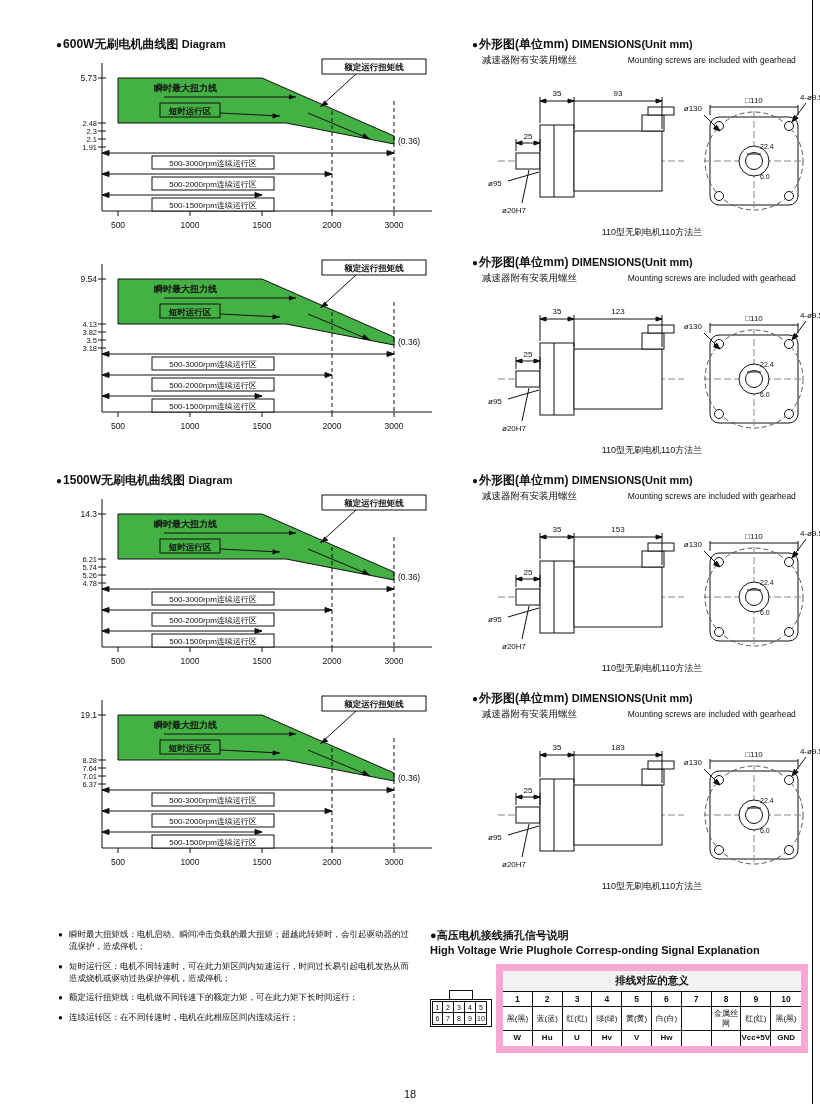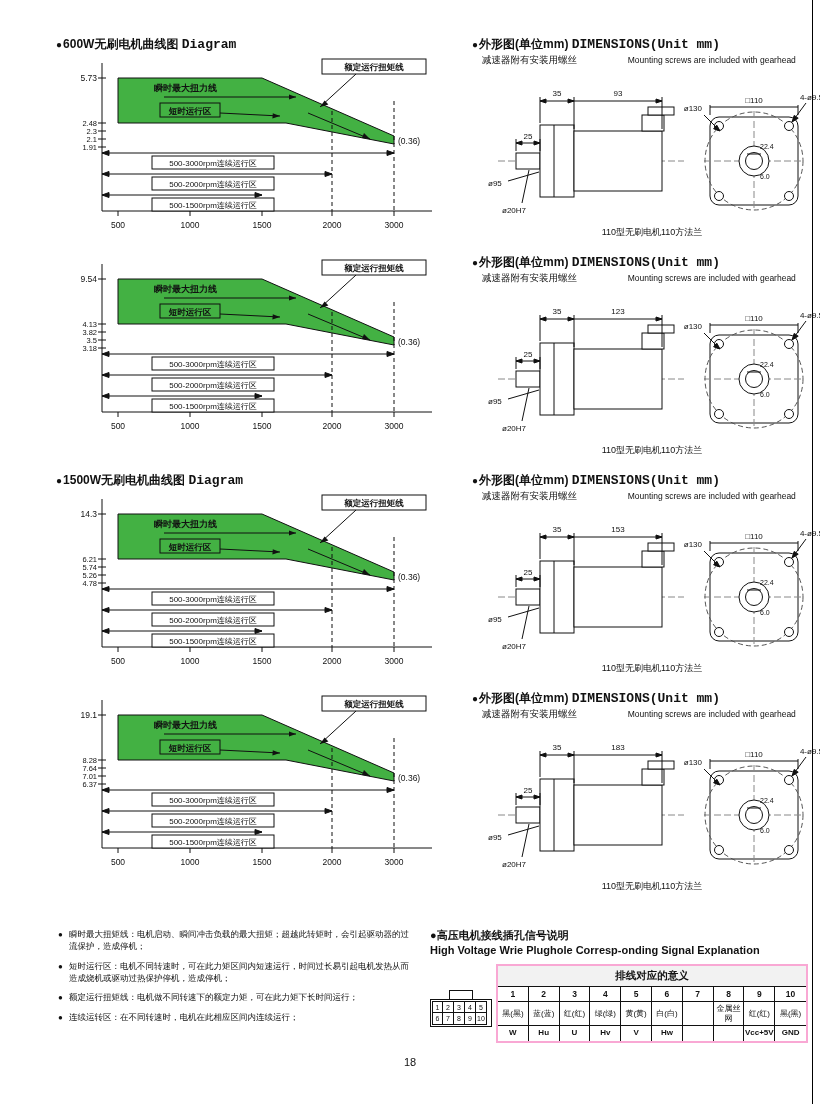--- a/index.html
+++ b/index.html
@@ -8,21 +8,21 @@
   .page { position:relative; width:820px; height:1104px; background:#fff; margin:0 auto; overflow:hidden; }
   .right-border { position:absolute; right:7px; top:0; bottom:0; width:1px; background:#000; }
 
   .rows { position:absolute; left:56px; top:36px; width:752px; }
   .row { display:flex; height:218px; }
   .chart-block { width:392px; }
   .dim-block { width:352px; margin-left:24px; }
 
   .sec-title { font-size:12px; font-weight:bold; white-space:nowrap; line-height:16px; }
   .sec-title .bullet { font-size:10px; margin-right:1px; }
-  .sec-title .t-en { font-size:13px;font-family:Liberation Mono, monospace; }
+  .sec-title .t-en { font-size:11px; }
   .dim-sub { font-size:9.5px; margin:1px 0 2px 10px; white-space:nowrap; }
   .dim-sub .sub-en { font-size:8.5px;padding-left:48px; }
 
   svg { display:block; }
   svg text { font-family:"Liberation Sans","DejaVu Sans",sans-serif; fill:#111; }
 
   .bottom { position:absolute; left:58px; top:928px; width:752px; display:flex; }
   .notes { width:356px; }
   .note-item { display:flex; font-size:8.5px; line-height:1.45; margin-bottom:7px; }
   .note-bullet { width:11px; flex:none; font-size:8px; padding-top:1px; }
@@ -34,30 +34,30 @@
   .w-body { display:flex; align-items:flex-start; margin-top:8px; }
 
   .connector { width:62px; flex:none; margin-top:26px; }
   .latch { width:24px; height:9px; border:1px solid #111; border-bottom:none; margin:0 auto; }
   .conn-shell { border:1px solid #111; padding:1px; background:#fff; }
   .pin-row { display:flex; }
   .pin-row > div { width:11px; height:12px; border:1px solid #111; margin:0; font-size:7px; text-align:center; line-height:11px; flex:none; }
   .pin-row > div + div { border-left:none; }
   .pin-row.second > div { border-top:none; }
 
-  .wtable { border:2px solid #f9a8d4; width:312px; margin-left:4px; background:#fff; }
+  .wtable { border:7px solid #f9a8d4; width:312px; margin-left:4px; background:#fff; }
   .wtitle { border-bottom:1px solid #111; text-align:center; font-weight:bold; font-size:10.5px; padding:3px 0; background:#f2f2f2; }
   .wrow { display:grid; grid-template-columns:repeat(10,1fr); }
   .wrow > div { border-right:1px solid #111; border-bottom:1px solid #111; text-align:center; padding:2px 0; font-size:8.5px; min-height:15px; }
   .wrow > div:last-child { border-right:none; }
   .wrow.pins > div { font-weight:bold; }
   .wrow.colors > div { font-size:8px; line-height:1.15; min-height:24px; display:flex; align-items:center; justify-content:center; padding:1px; word-break:break-all; }
   .wrow.signals > div { border-bottom:none; font-size:8px; font-weight:bold; }
 
-  .page-num { position:absolute; top:1056px; left:0; right:0; text-align:center; font-size:11px; }
+  .page-num { position:absolute; top:1088px; left:0; right:0; text-align:center; font-size:11px; }
 </style>
 </head>
 <body>
 
 <div class="page">
   <div class="rows" id="rows">
       <div class="row">
   <div class="chart-block">
     <div class="sec-title">
       <span class="bullet">●</span><span class="t-cn">600W无刷电机曲线图</span>

